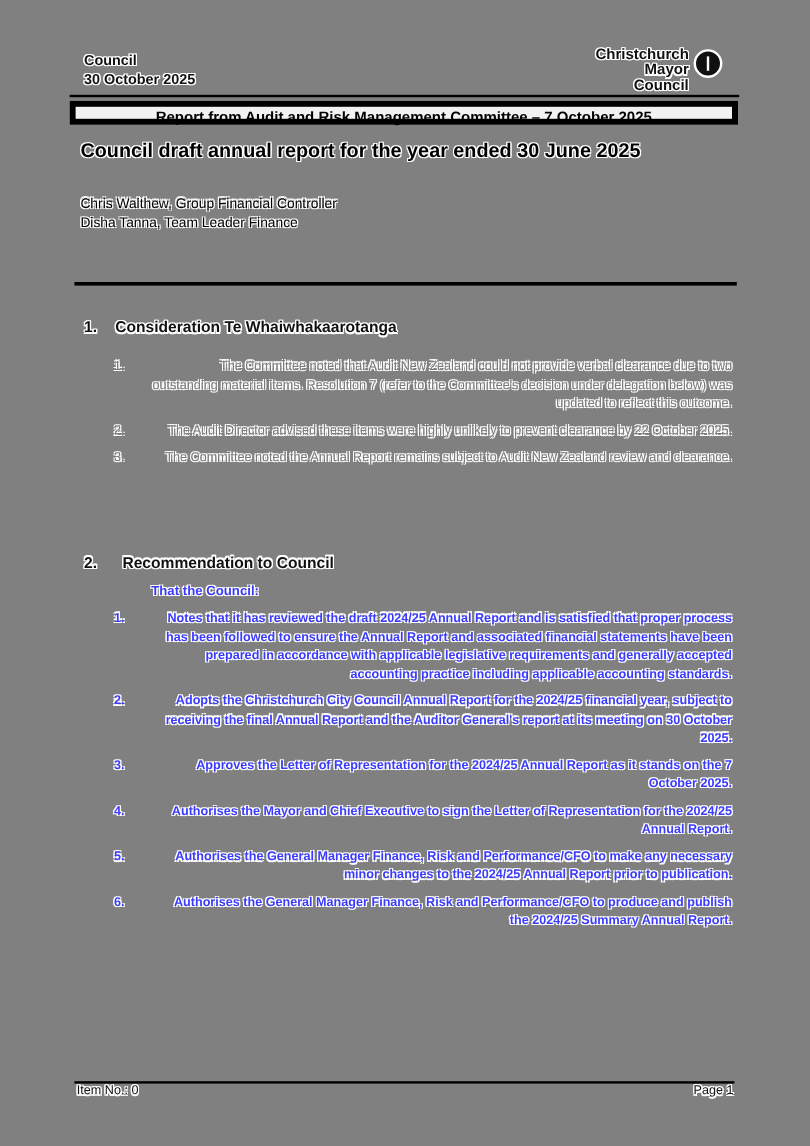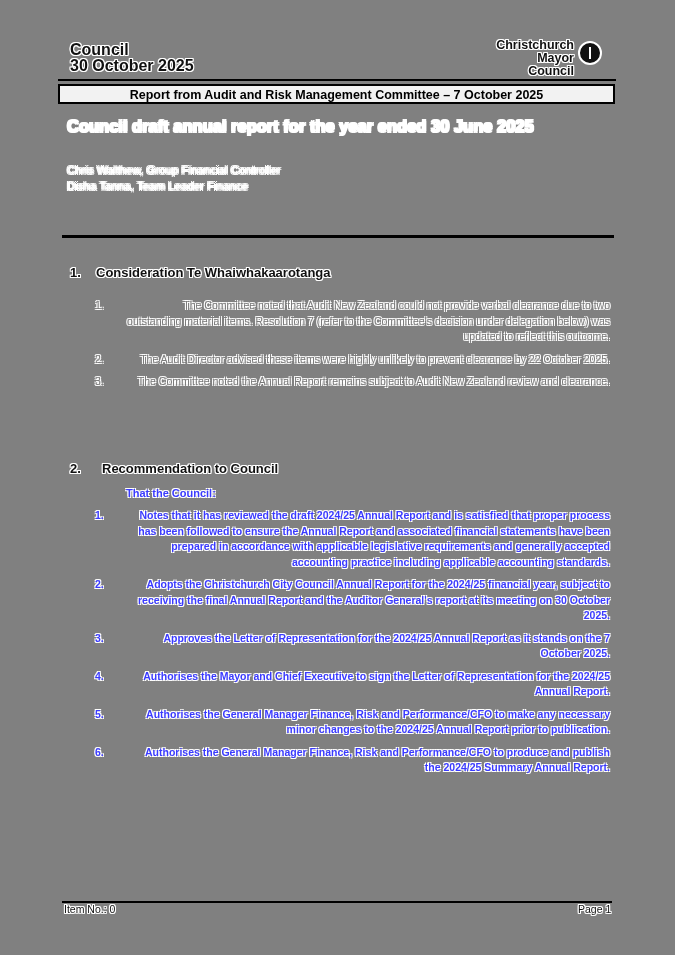--- a/index.html
+++ b/index.html
@@ -5,39 +5,39 @@
   html, body { margin: 0; padding: 0; }
   body {
     width: 675px; height: 955px; background: #808080; position: relative; overflow: hidden;
     font-family: "Liberation Sans", "DejaVu Sans", sans-serif;
   }
   .halo-dark {
     color: #111;
     text-shadow: -1px -1px 0 #fff, 1px -1px 0 #fff, -1px 1px 0 #fff, 1px 1px 0 #fff, 0 1px 0 #fff, 0 -1px 0 #fff, 1px 0 0 #fff, -1px 0 0 #fff;
   }
   .halo-teal {
-    color: #ffffff;
+    color: #000000;
     text-shadow: -1px -1px 0 #fff, 1px -1px 0 #fff, -1px 1px 0 #fff, 1px 1px 0 #fff;
   }
   .halo-blue {
     color: #3a3aff;
     text-shadow: -1px -1px 0 #fff, 1px -1px 0 #fff, -1px 1px 0 #fff, 1px 1px 0 #fff;
   }
   .halo-gray {
     color: #7a7a7a;
     text-shadow: -1px -1px 0 #fff, 1px -1px 0 #fff, -1px 1px 0 #fff, 1px 1px 0 #fff;
   }
   .abs { position: absolute; }
-  #header-meta { left: 70px; top: 42px; font-size: 16px; font-weight: bold; line-height: 16px; }
+  #header-meta { left: 70px; top: 42px; font-size: 12px; font-weight: bold; line-height: 16px; }
   #logo { left: 494px; top: 39px; width: 115px; height: 30px; }
   #logo .name { position: absolute; left: 0; top: 0; font-family: Liberation Sans, sans-serif; font-weight: bold; font-size: 12.5px; line-height: 13px; text-align: right; width: 80px; }
   #logo .emblem { position: absolute; left: 84px; top: 2px; width: 24px; height: 24px; border-radius: 50%; background: #111; border: 2px solid #fff; box-sizing: border-box; }
   #logo .emblem:after { content: ""; position: absolute; left: 9px; top: 4px; width: 2px; height: 12px; background: #fff; }
   #rule-top { left: 58px; top: 79px; width: 558px; height: 2px; background: #000; }
-  #banner { left: 58px; top: 84px; width: 557px; height: 20px; background: #f2f2f2; border: 2px solid #000000; box-sizing: border-box; text-align: center; font-size: 12.5px; font-weight: bold; line-height: 18px; color: #000; }
+  #banner { left: 58px; top: 84px; width: 557px; height: 20px; background: #f2f2f2; border: 5px solid #000000; box-sizing: border-box; text-align: center; font-size: 12.5px; font-weight: bold; line-height: 18px; color: #000; }
   #doc-title { left: 67px; top: 117px; font-size: 16.5px; font-weight: bold; }
   .officer-table { left: 67px; top: 162px; width: 550px; font-size: 11.5px; line-height: 16px; }
   .officer-row { display: flex; margin-bottom: 4px; }
   .officer-label { width: 178px; font-weight: bold; }
   .officer-value { flex: 1; }
   #rule-mid { left: 62px; top: 235px; width: 552px; height: 3px; background: #000; }
   .section-heading { font-size: 13px; font-weight: bold; }
   .section-heading .num { display: inline-block; width: 26px; }
   #sec1 { left: 70px; top: 265px; }
   #sec2 { left: 70px; top: 461px; }

